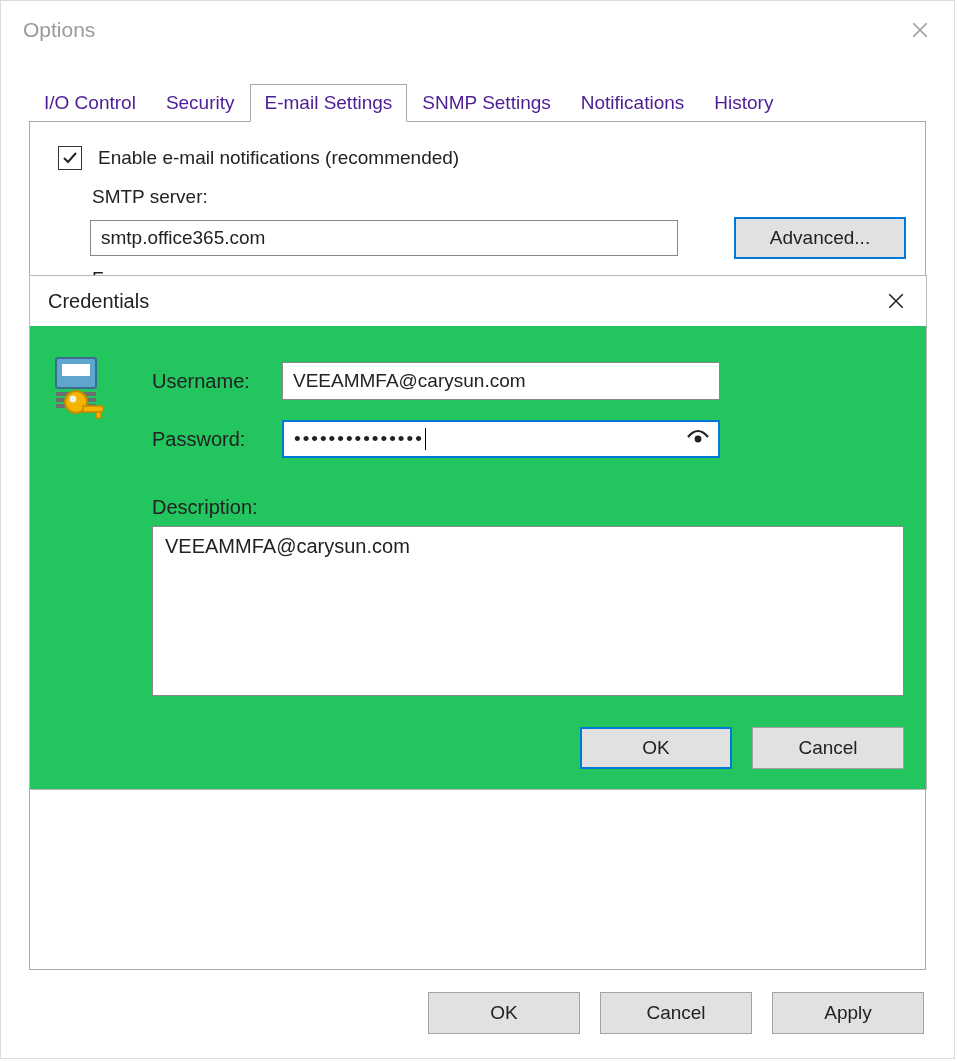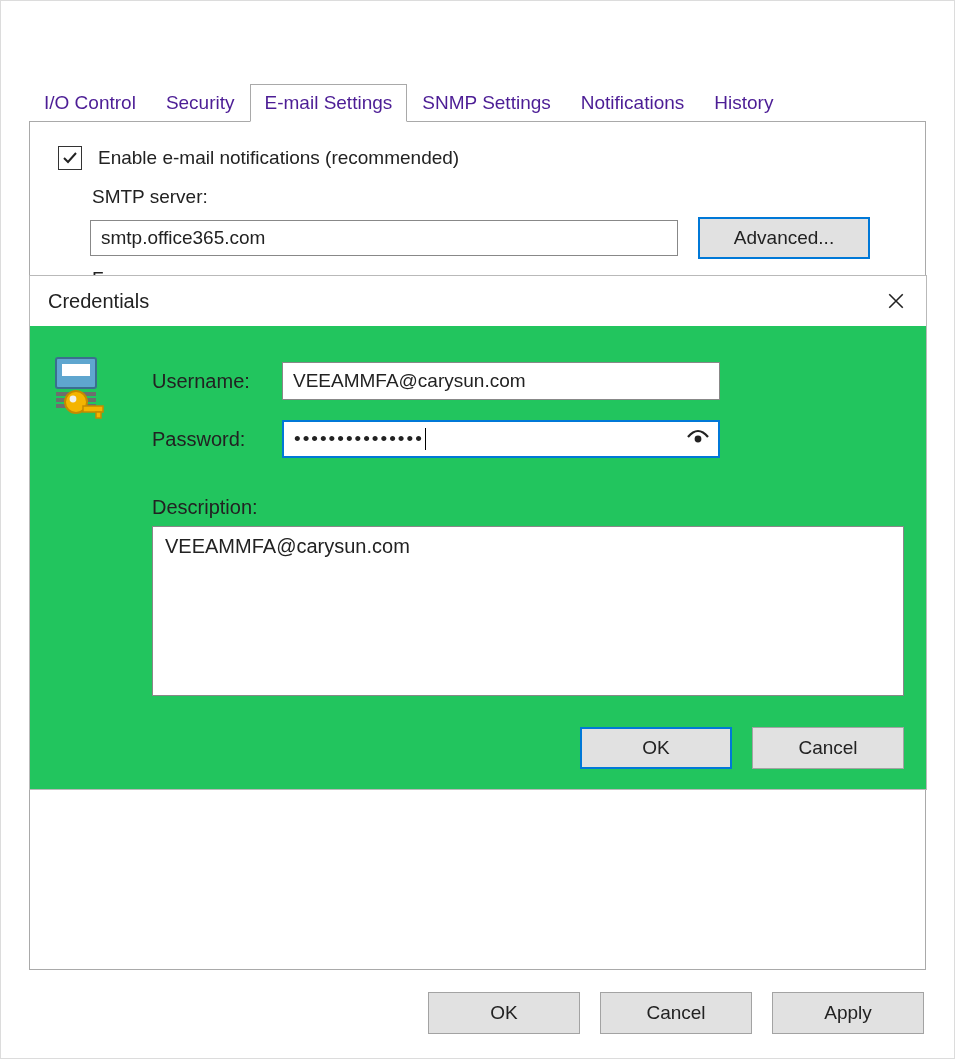--- a/index.html
+++ b/index.html
@@ -137,20 +137,21 @@
     background: #e1e1e1;
     display: flex;
     align-items: center;
     justify-content: center;
     font-size: 19px;
     box-sizing: border-box;
     cursor: default;
   }
   .button.default {
     border: 2px solid #0078d7;
+    margin-left: 36px;
   }
   .from-label {
     position: absolute;
     left: 62px;
     top: 146px;
     clip-path: inset(0 0 14px 0); 
   }
 
   
   .options-btnbar {
@@ -294,20 +295,28 @@
   .cred-btnbar .button {
     width: 152px;
     height: 42px;
   }
 </style>
 </head>
 <body>
 
 <div class="options-window">
 
+  <div class="options-titlebar">
+    <span class="options-title">Options</span>
+    <span class="win-close">
+      <svg viewBox="0 0 16 16" width="18" height="18">
+          <path d="M2 2 L14 14 M14 2 L2 14" stroke="#9a9a9a" stroke-width="1.4" fill="none"></path>
+        </svg>
+    </span>
+  </div>
 
   <div class="tabstrip">
     <div class="tab">I/O Control</div>
     <div class="tab">Security</div>
     <div class="tab selected">E-mail Settings</div>
     <div class="tab">SNMP Settings</div>
     <div class="tab">Notifications</div>
     <div class="tab">History</div>
   </div>
 

